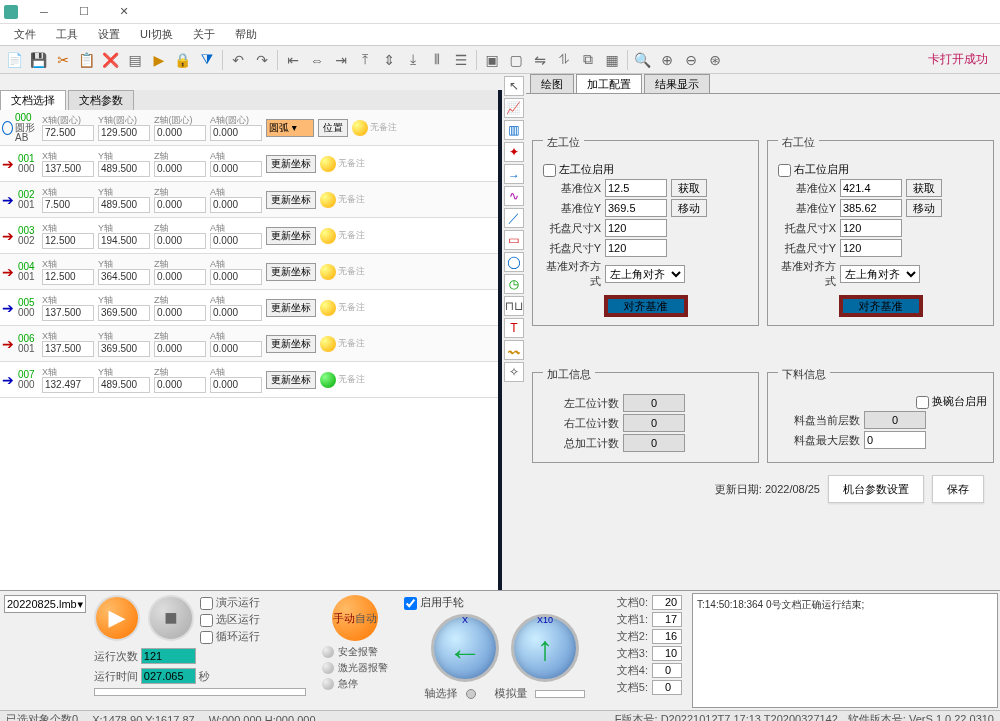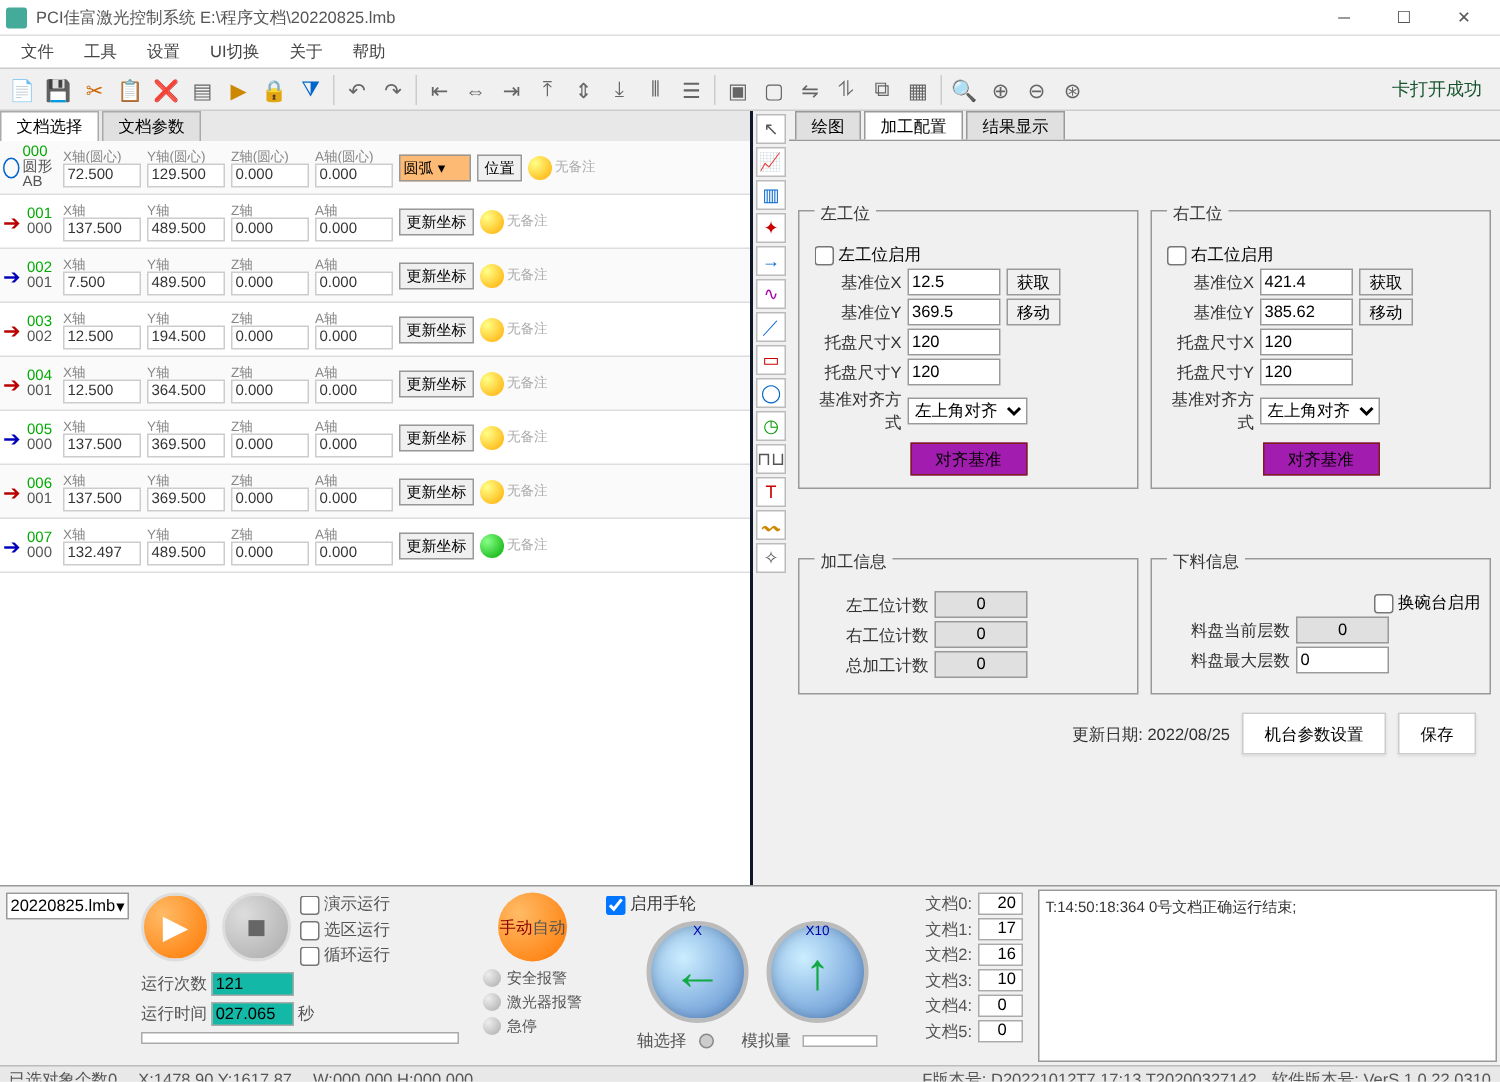--- a/index.html
+++ b/index.html
@@ -6,24 +6,24 @@
 body { background: #f0f0f0; width: 1000px; height: 721px; overflow: hidden; }
 .titlebar { height: 24px; background: #fff; display: flex; align-items: center; padding: 0 4px; border-bottom: 1px solid #ddd; }
 .titlebar .icon { width: 14px; height: 14px; background: #4a9; border-radius: 2px; margin-right: 6px; }
 .titlebar .title { flex: 1; color: #555; }
 .titlebar .winbtn { width: 40px; height: 24px; display: flex; align-items: center; justify-content: center; color: #555; cursor: pointer; }
 .menubar { height: 22px; background: #fff; display: flex; align-items: center; padding: 0 4px; border-bottom: 1px solid #ccc; }
 .menubar .mitem { padding: 2px 10px; color: #444; cursor: pointer; }
 .toolbar { height: 28px; background: #f0f0f0; display: flex; align-items: center; padding: 0 4px; border-bottom: 1px solid #ccc; gap:2px; }
 .toolbar .tbtn { width: 22px; height: 22px; display: flex; align-items: center; justify-content: center; font-size: 14px; color: #666; cursor: pointer; border:1px solid transparent; }
 .toolbar .sep { width:1px; height:20px; background:#ccc; margin:0 2px;}
-.toolbar .status-right { margin-left: auto; color: #14532d; padding-right:8px; font-size:12px;}
+.toolbar .status-right { margin-left: auto; color: #be185d; padding-right:8px; font-size:12px;}
 .mainrow { display: flex; height: 516px; }
 
-.leftpanel { width: 502px; display:flex; flex-direction:column; border-right:2px solid #0f172a;}
+.leftpanel { width: 502px; display:flex; flex-direction:column; border-right:4px solid #0f172a;margin-top:16px;}
 .lefttabs { height: 20px; display:flex; background:#e8e8e8;}
 .lefttabs .tab { padding: 2px 10px; border:1px solid #aaa; background:#fff; border-bottom:none; margin-right:2px; cursor:pointer;}
 .lefttabs .tab.inactive { background:#e0e0e0; }
 .doclist { flex:1; background:#fff; overflow-y:auto; position:relative;}
 .docrow { height: 36px; display:flex; align-items:center; border-bottom:1px solid #ddd; padding:0 2px; position:relative;}
 .docrow:nth-child(odd){ background:#fafafa;}
 .docrow .idx { width:38px; display:flex; align-items:center; gap:2px;}
 .docrow .idx .shp { width:14px; height:14px; border:1px solid #333; border-radius:2px;}
 .docrow .shp.arrow-r{ border:none; color:#b00; font-size:14px; line-height:14px;}
 .docrow .shp.arrow-b{ border:none; color:#00b; font-size:14px; line-height:14px;}
@@ -47,21 +47,21 @@
 .rtabs .tab.active{ background:#fff;}
 .rcontent { flex:1; padding:6px; display:flex; flex-direction:column; gap:6px; overflow:auto;}
 .twocol { display:flex; gap:8px;margin-top:40px;}
 .group { flex:1; border:1px solid #999; background:#f0f0f0; padding:4px 6px 8px 6px; position:relative;}
 .group .gtitle { position:relative; top:-10px; left:4px; background:#f0f0f0; padding:0 4px; color:#333; display:inline-block;}
 .group .row { display:flex; align-items:center; margin:2px 0; gap:4px;}
 .group .row .lbl { width:62px; text-align:right; color:#333;}
 .group .row input[type=text].fld { width:62px; height:18px; border:1px solid #999; padding:0 2px; background:#fff;}
 .group .row .sbtn2{ height:18px; border:1px solid #999; background:#f0f0f0; padding:0 6px; cursor:pointer;}
 .group .row select{ width:80px; height:18px; border:1px solid #999; background:#fff;}
-.group .cbtn { height:22px; border:1px solid #7f1d1d; background:#a21caf; padding:0 16px; margin:6px auto 0; display:block; cursor:pointer;}
+.group .cbtn { height:22px; border:4px solid #7f1d1d; background:#0369a1; padding:0 16px; margin:6px auto 0; display:block; cursor:pointer;}
 .readonly { width:62px; height:18px; border:1px solid #999; background:#e0e0e0; text-align:center; display:inline-block; line-height:16px;}
 .bottom-actions { display:flex; align-items:center; gap:8px; padding:6px 10px;}
 .bottom-actions .txt{ margin-left:auto; color:#333;}
 .bottom-actions .abtn{ height:28px; padding:0 14px; background:#fff; border:1px solid #ccc; box-shadow:0 1px 2px rgba(0,0,0,0.1); cursor:pointer;}
 
 .bottomstrip { height:120px; display:flex; border-top:1px solid #999; background:#f0f0f0;}
 .bs-file { width:90px; padding:4px;}
 .bs-file .fsel{ width:100%; height:18px; border:1px solid #999; background:#fff; display:flex; align-items:center; justify-content:space-between; padding:0 2px; font-size:10px;}
 .bs-run { width:220px; padding:4px; display:flex; flex-direction:column; gap:4px;}
 .bs-run .bigbtns{ display:flex; gap:8px;}
@@ -90,21 +90,20 @@
 
 .statusbar { height:18px; background:#e8e8e8; border-top:1px solid #bbb; display:flex; align-items:center; padding:0 6px; gap:14px; color:#555; font-size:10px;}
 .statusbar .r { margin-left:auto; display:flex; gap:10px;}
 input[type=checkbox]{ margin-right:3px; vertical-align:middle;}
 </style>
 </head>
 <body>
 
 <div class="titlebar">
   <div class="icon"></div>
-  <div class="title">PCI佳富激光控制系统    E:\程序文档\20220825.lmb</div>
   <div class="winbtn">─</div>
   <div class="winbtn">☐</div>
   <div class="winbtn">✕</div>
 </div>
 
 <div class="menubar" id="menubar">
     <div class="mitem">文件</div>
     <div class="mitem">工具</div>
     <div class="mitem">设置</div>
     <div class="mitem">UI切换</div>

